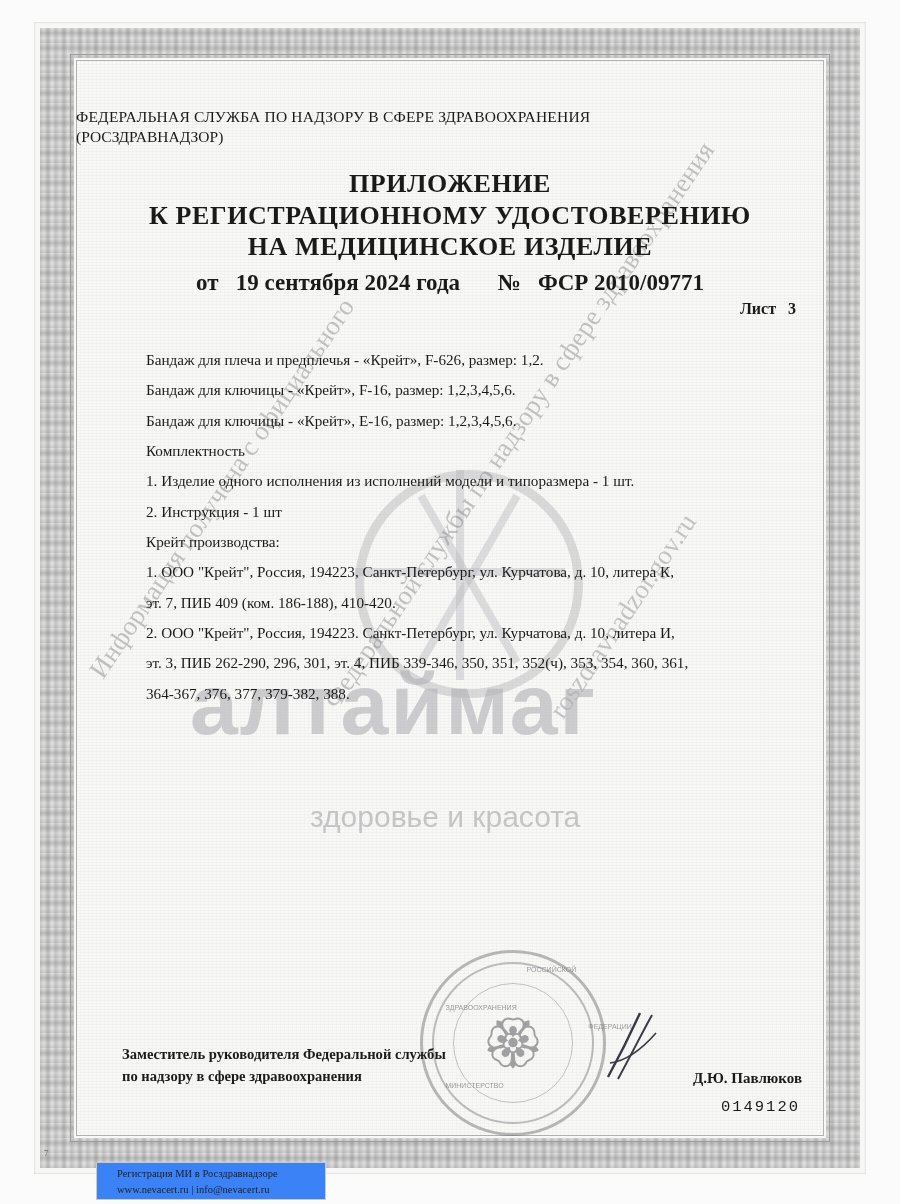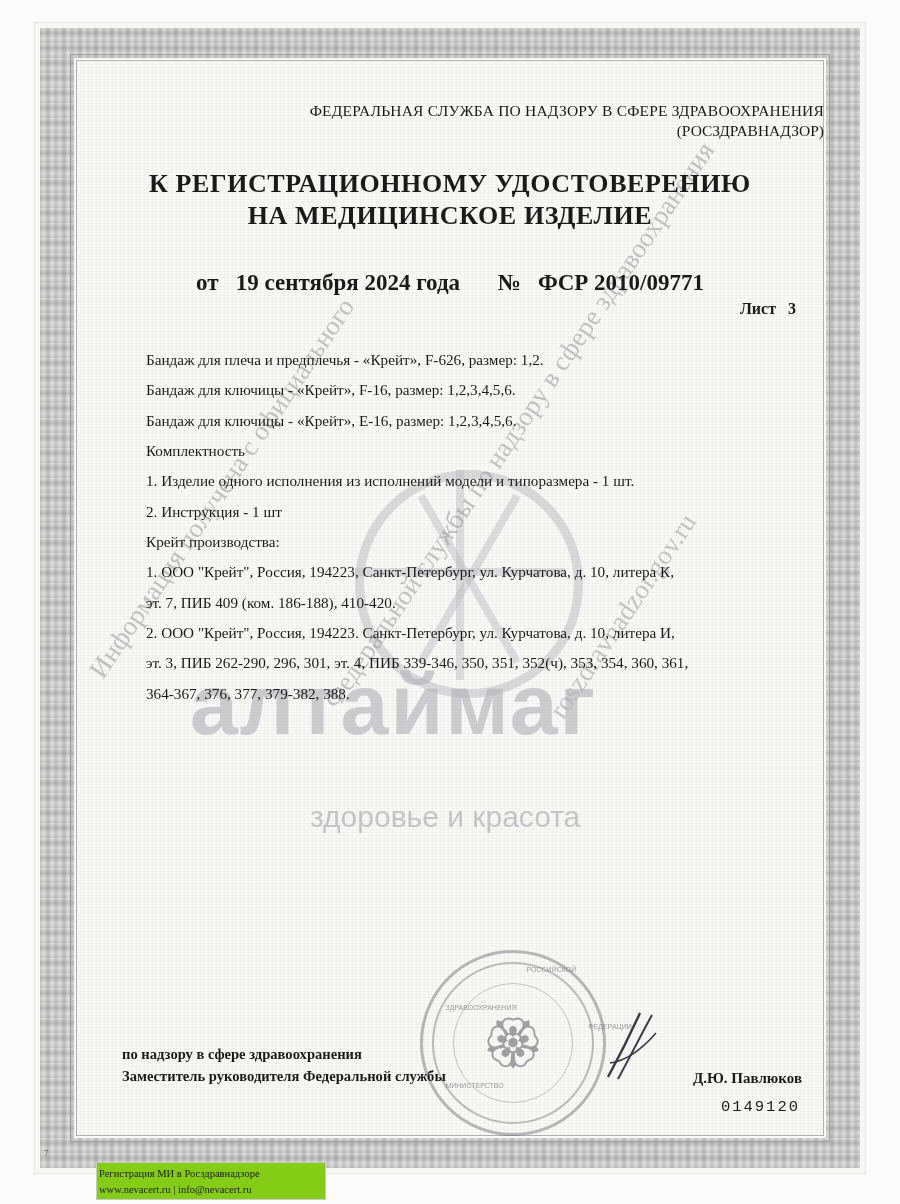--- a/index.html
+++ b/index.html
@@ -136,23 +136,23 @@
   .wm-circle-v {
     position: absolute;
     left: 456px; top: 470px;
     width: 8px; height: 210px;
     background: rgba(186,186,190,.45);
   }
 
   
   .hdr {
     position: absolute;
-    left: 76px; top: 102px;
+    left: 76px; top: 108px;
     width: 748px;
-    text-align: right;
+    text-align: left;
   }
   .hdr-line {
     font-size: 15.5px;
     letter-spacing: .2px;
   }
   .hdr-line2 { font-size: 15.5px; margin-top: 2px; }
 
   .title {
     position: absolute;
     left: 76px; top: 168px;
@@ -258,26 +258,26 @@
     position: absolute;
     left: 600px; top: 1005px;
     width: 70px; height: 80px;
   }
 
   
   .footer {
     position: absolute;
     left: 96px; top: 1162px;
     width: 230px; height: 38px;
-    background: #84cc16;
+    background: #3b82f6;
     border: 1px solid #c9c9c6;
     font-family: "Liberation Serif", serif;
     font-size: 10.5px;
     color: #222;
-    padding: 3px 2px;
+    padding: 3px 20px;
     box-sizing: border-box;
     line-height: 1.5;
   }
 
   .corner-num {
     position: absolute;
     left: 44px; top: 1148px;
     font-size: 9px;
     color: #6a6a6a;
   }
@@ -303,20 +303,21 @@
   <div class="wm wm-diag3">roszdravnadzor.gov.ru</div>
   <div class="wm wm-brand">алтаймаг</div>
   <div class="wm wm-brand-sub">здоровье и красота</div>
 
   <div class="hdr">
     <div class="hdr-line">ФЕДЕРАЛЬНАЯ СЛУЖБА ПО НАДЗОРУ В СФЕРЕ ЗДРАВООХРАНЕНИЯ</div>
     <div class="hdr-line2">(РОСЗДРАВНАДЗОР)</div>
   </div>
 
   <div class="title">
+    <div>ПРИЛОЖЕНИЕ</div>
     <div>К РЕГИСТРАЦИОННОМУ УДОСТОВЕРЕНИЮ</div>
     <div>НА МЕДИЦИНСКОЕ ИЗДЕЛИЕ</div>
   </div>
 
   <div class="dateline">
     <span>от</span>
     &nbsp;
     <span>19 сентября 2024 года</span>
     <span class="gap"></span>
     <span>№</span>
@@ -357,22 +358,22 @@
     </div>
   </div>
 
   <svg class="pen" viewBox="0 0 70 80">
     <path d="M8 72 C 20 50, 30 30, 40 8" stroke="#3a3a46" stroke-width="2.4" fill="none"></path>
     <path d="M18 74 C 30 52, 42 28, 52 10" stroke="#3a3a46" stroke-width="2" fill="none"></path>
     <path d="M10 58 C 26 56, 42 44, 56 28" stroke="#3a3a46" stroke-width="1.6" fill="none"></path>
   </svg>
 
   <div class="sig-left">
+    <div>Заместитель руководителя Федеральной службы</div>
     <div>по надзору в сфере здравоохранения</div>
-    <div>Заместитель руководителя Федеральной службы</div>
   </div>
   <div class="sig-name">Д.Ю. Павлюков</div>
   <div class="doc-number">0149120</div>
 
   <div class="corner-num">7</div>
 
   <div class="footer">
     <div>Регистрация МИ в Росздравнадзоре</div>
     <div>www.nevacert.ru | info@nevacert.ru</div>
   </div>

